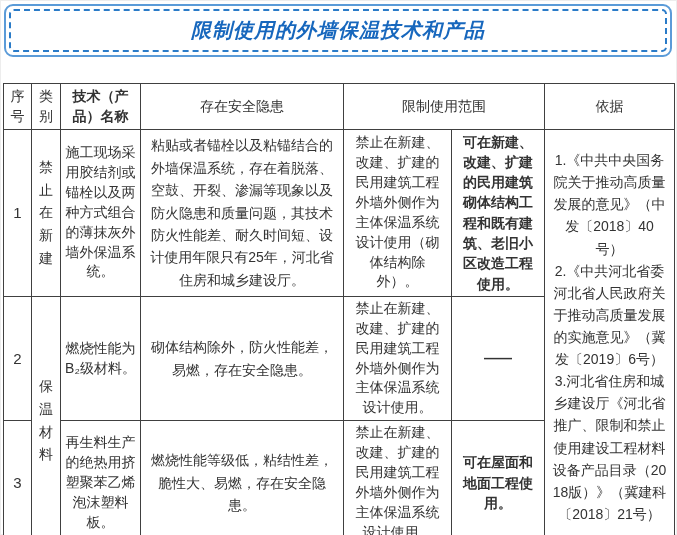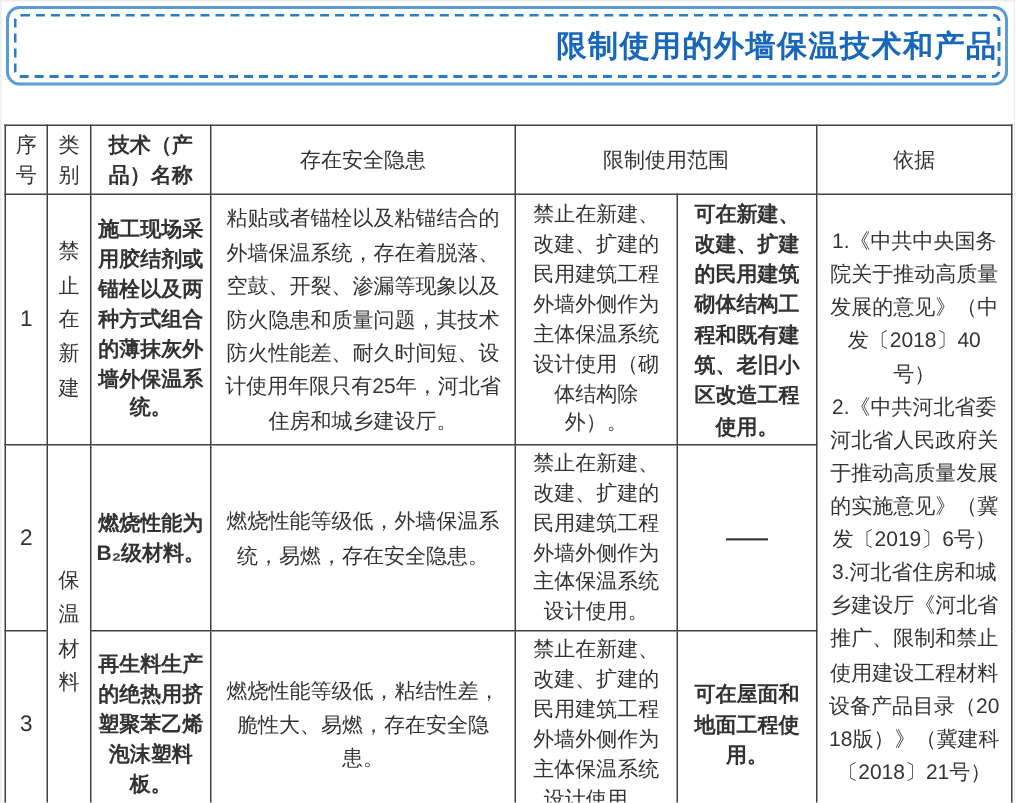--- a/index.html
+++ b/index.html
@@ -9,21 +9,21 @@
   }
   .page { position:absolute; inset:0; border:1px solid #ededed; box-sizing:border-box; }
 
   
   .title-box {
     position:absolute; left:3px; top:3px; width:668px; height:53px;
     border:2px solid #5b9bd8; border-radius:9px; box-sizing:border-box; background:#fff;
   }
   .title-inner {
     position:absolute; inset:3px; border:2px dashed #2a7bc8; border-radius:5px;
-    display:flex; align-items:center; justify-content:flex-end;
+    display:flex; align-items:center; justify-content:center;font-style:italic;
   }
   .title-text {
     font-size:20px; font-weight:bold; color:#1767bd; letter-spacing:1px; white-space:nowrap;
   }
 
   
   table.restrict {
     position:absolute; top:82px; left:2px; width:671px;
     border-collapse:collapse; table-layout:fixed; background:#fff;
   }
@@ -45,21 +45,21 @@
   tr.r1     { height:165px; }
   tr.r2     { height:118px; }
   tr.r3     { height:118px; }
 
   th.h-name { padding:2px 9px;font-weight:bold; }
 
   td.num    { font-size:15px; }
   td.vert   { padding:0; }
   td.vert .stack { width:1em; margin:0 auto; word-break:break-all; line-height:1.62; }
 
-  td.name   { padding:2px 2px; line-height:1.42; word-break:break-all;font-weight:bold; }
+  td.name   { padding:2px 2px; line-height:1.42; word-break:break-all; }
   td.reason { padding:2px 8px;  line-height:1.6;  word-break:break-all; }
   td.proh   { padding:2px 10px; line-height:1.42; word-break:break-all;margin-top:35px; }
   td.allow  { padding:2px 8px;  line-height:1.45; word-break:break-all;font-weight:bold; }
   td.basis  { padding:2px 7px;  line-height:1.58; word-break:break-all;
               white-space:pre-line; text-align:center; }
 
   .red { color:#e8402c; }
 </style>
 </head>
 <body>
@@ -105,21 +105,21 @@
         <td class="basis" rowspan="3">1.《中共中央国务院关于推动高质量发展的意见》（中发〔2018〕40号）
 2.《中共河北省委河北省人民政府关于推动高质量发展的实施意见》（冀发〔2019〕6号）
 3.河北省住房和城乡建设厅《河北省推广、限制和禁止使用建设工程材料设备产品目录（2018版）》（冀建科〔2018〕21号）</td>
       </tr>
       <tr class="r2">
         <td class="num">2</td>
         <td class="vert" rowspan="2">
           <div class="stack">保温材料</div>
         </td>
         <td class="name red">燃烧性能为B₂级材料。</td>
-        <td class="reason">燃烧性能等级低，外墙保温系统，易燃，存在安全隐患。</td>
+        <td class="reason">砌体结构除外，防火性能差，易燃，存在安全隐患。</td>
         <td class="proh red">禁止在新建、改建、扩建的民用建筑工程外墙外侧作为主体保温系统设计使用。</td>
         <td class="allow">——</td>
       </tr>
       <tr class="r3">
         <td class="num">3</td>
         <td class="name red">再生料生产的绝热用挤塑聚苯乙烯泡沫塑料板。</td>
         <td class="reason">燃烧性能等级低，粘结性差，脆性大、易燃，存在安全隐患。</td>
         <td class="proh red">禁止在新建、改建、扩建的民用建筑工程外墙外侧作为主体保温系统设计使用。</td>
         <td class="allow">可在屋面和地面工程使用。</td>
       </tr>

